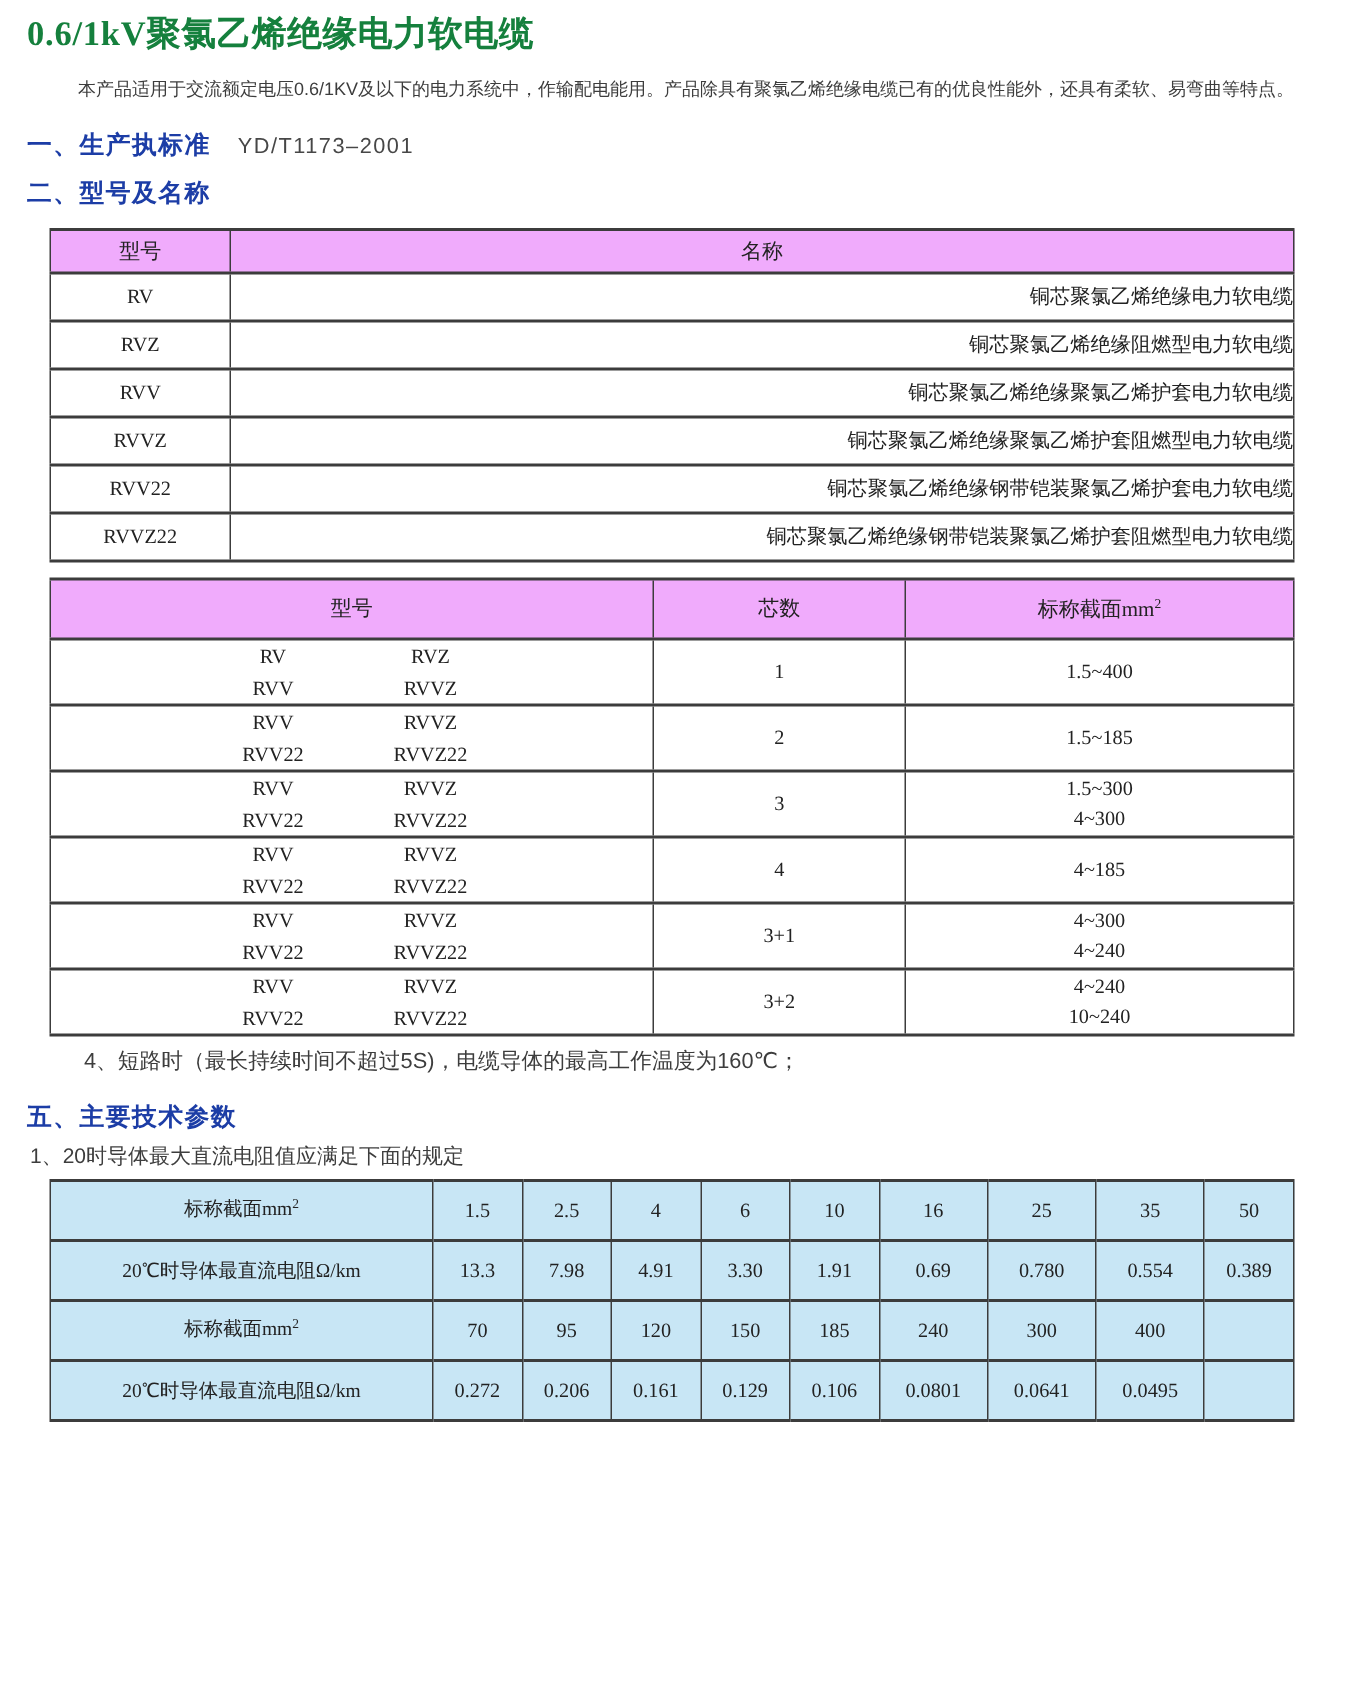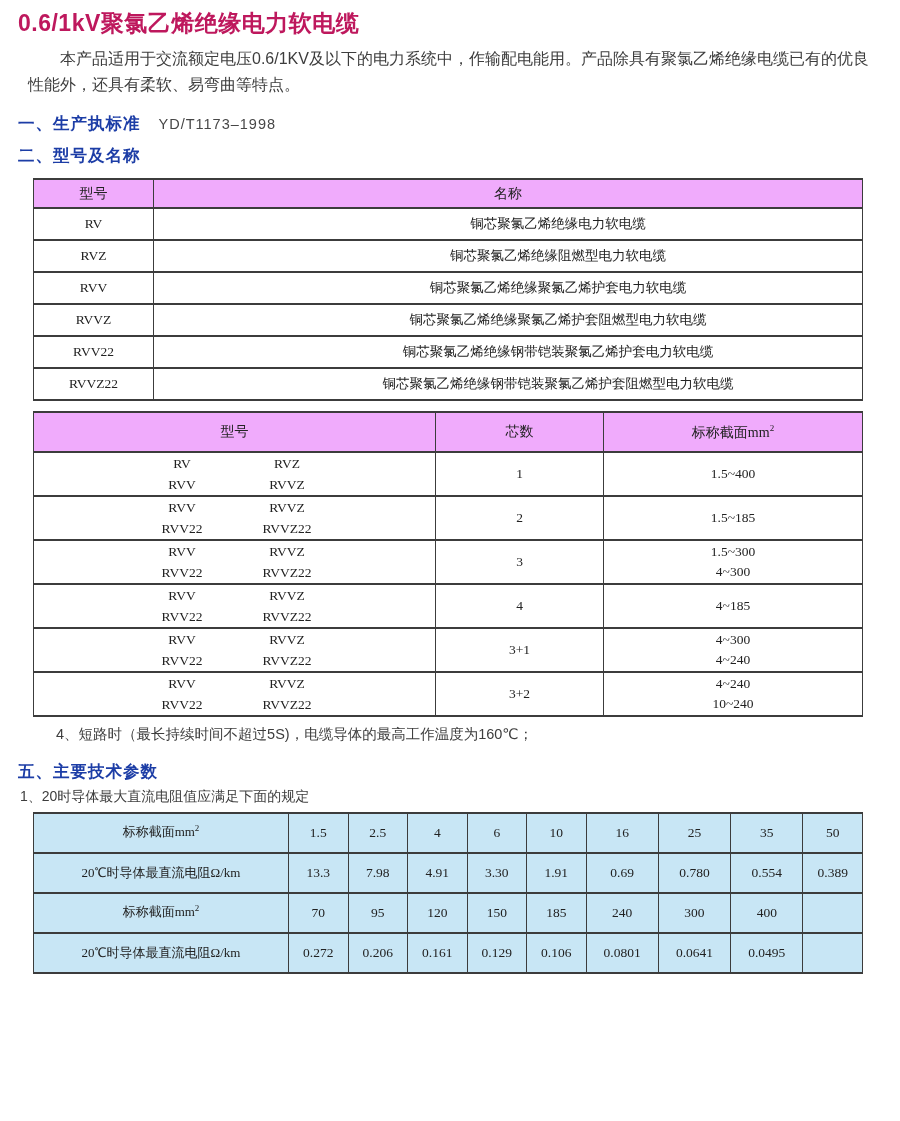--- a/index.html
+++ b/index.html
@@ -9,27 +9,28 @@
     overflow: hidden;
     font-family: "Liberation Sans", "DejaVu Sans", sans-serif;
     color: #3d3d3d;
   }
   .page { padding: 8px 20px 0 18px; }
 
   .title {
     font-size: 23px;
     line-height: 30px;
     font-weight: bold;
-    color: #be185d;
+    color: #15803d;
     letter-spacing: 0.5px;
+    font-family: Liberation Serif, serif;
   }
 
   .intro {
     margin: 8px 10px 0 10px;
-    font-size: 16px;
+    font-size: 12px;
     line-height: 26px;
     text-indent: 2em;
     color: #3d3d3d;
   }
 
   .sec-row { display: flex; align-items: baseline; text-align: center; }
   .sec-heading {
     font-size: 16.5px;
     line-height: 22px;
     font-weight: bold;
@@ -65,21 +66,21 @@
     vertical-align: middle;
   }
   .thead-blue td { background: #f0abfc; }
   sup { font-size: 9px; }
 
   
   #model-table { margin-top: 12px; }
   #model-table td { height: 32px; }
   #model-table .model-col { width: 120px; }
   #model-table .head td { height: 29px; font-size: 14px; }
-  #model-table .name-cell { text-align: center; padding-left: 100px; }
+  #model-table .name-cell { text-align: right; padding-left: 100px; }
 
   
   #range-table { margin-top: 10px; }
   #range-table .head td { height: 40px; font-size: 14px; }
   #range-table td { height: 44px; }
   #range-table .models-col { width: 402px; }
   #range-table .cores-col { width: 168px; }
   .models-line span { display: inline-block; width: 105px; text-align: center; }
   .models-line { line-height: 21px; }
   .sections-cell div { line-height: 20px; }
@@ -110,21 +111,21 @@
 <body>
 
 <div class="page">
 
   <div class="title">0.6/1kV聚氯乙烯绝缘电力软电缆</div>
 
   <p class="intro">本产品适用于交流额定电压0.6/1KV及以下的电力系统中，作输配电能用。产品除具有聚氯乙烯绝缘电缆已有的优良性能外，还具有柔软、易弯曲等特点。</p>
 
   <div class="sec-row sec1">
     <span class="sec-heading">一、生产执标准</span>
-    <span class="std-code">YD/T1173–1998</span>
+    <span class="std-code">YD/T1173–2001</span>
   </div>
 
   <div class="sec-row sec2">
     <span class="sec-heading">二、型号及名称</span>
   </div>
 
   <table id="model-table">
     <tbody>
       <tr class="thead-blue head">
         <td class="model-col">型号</td>

